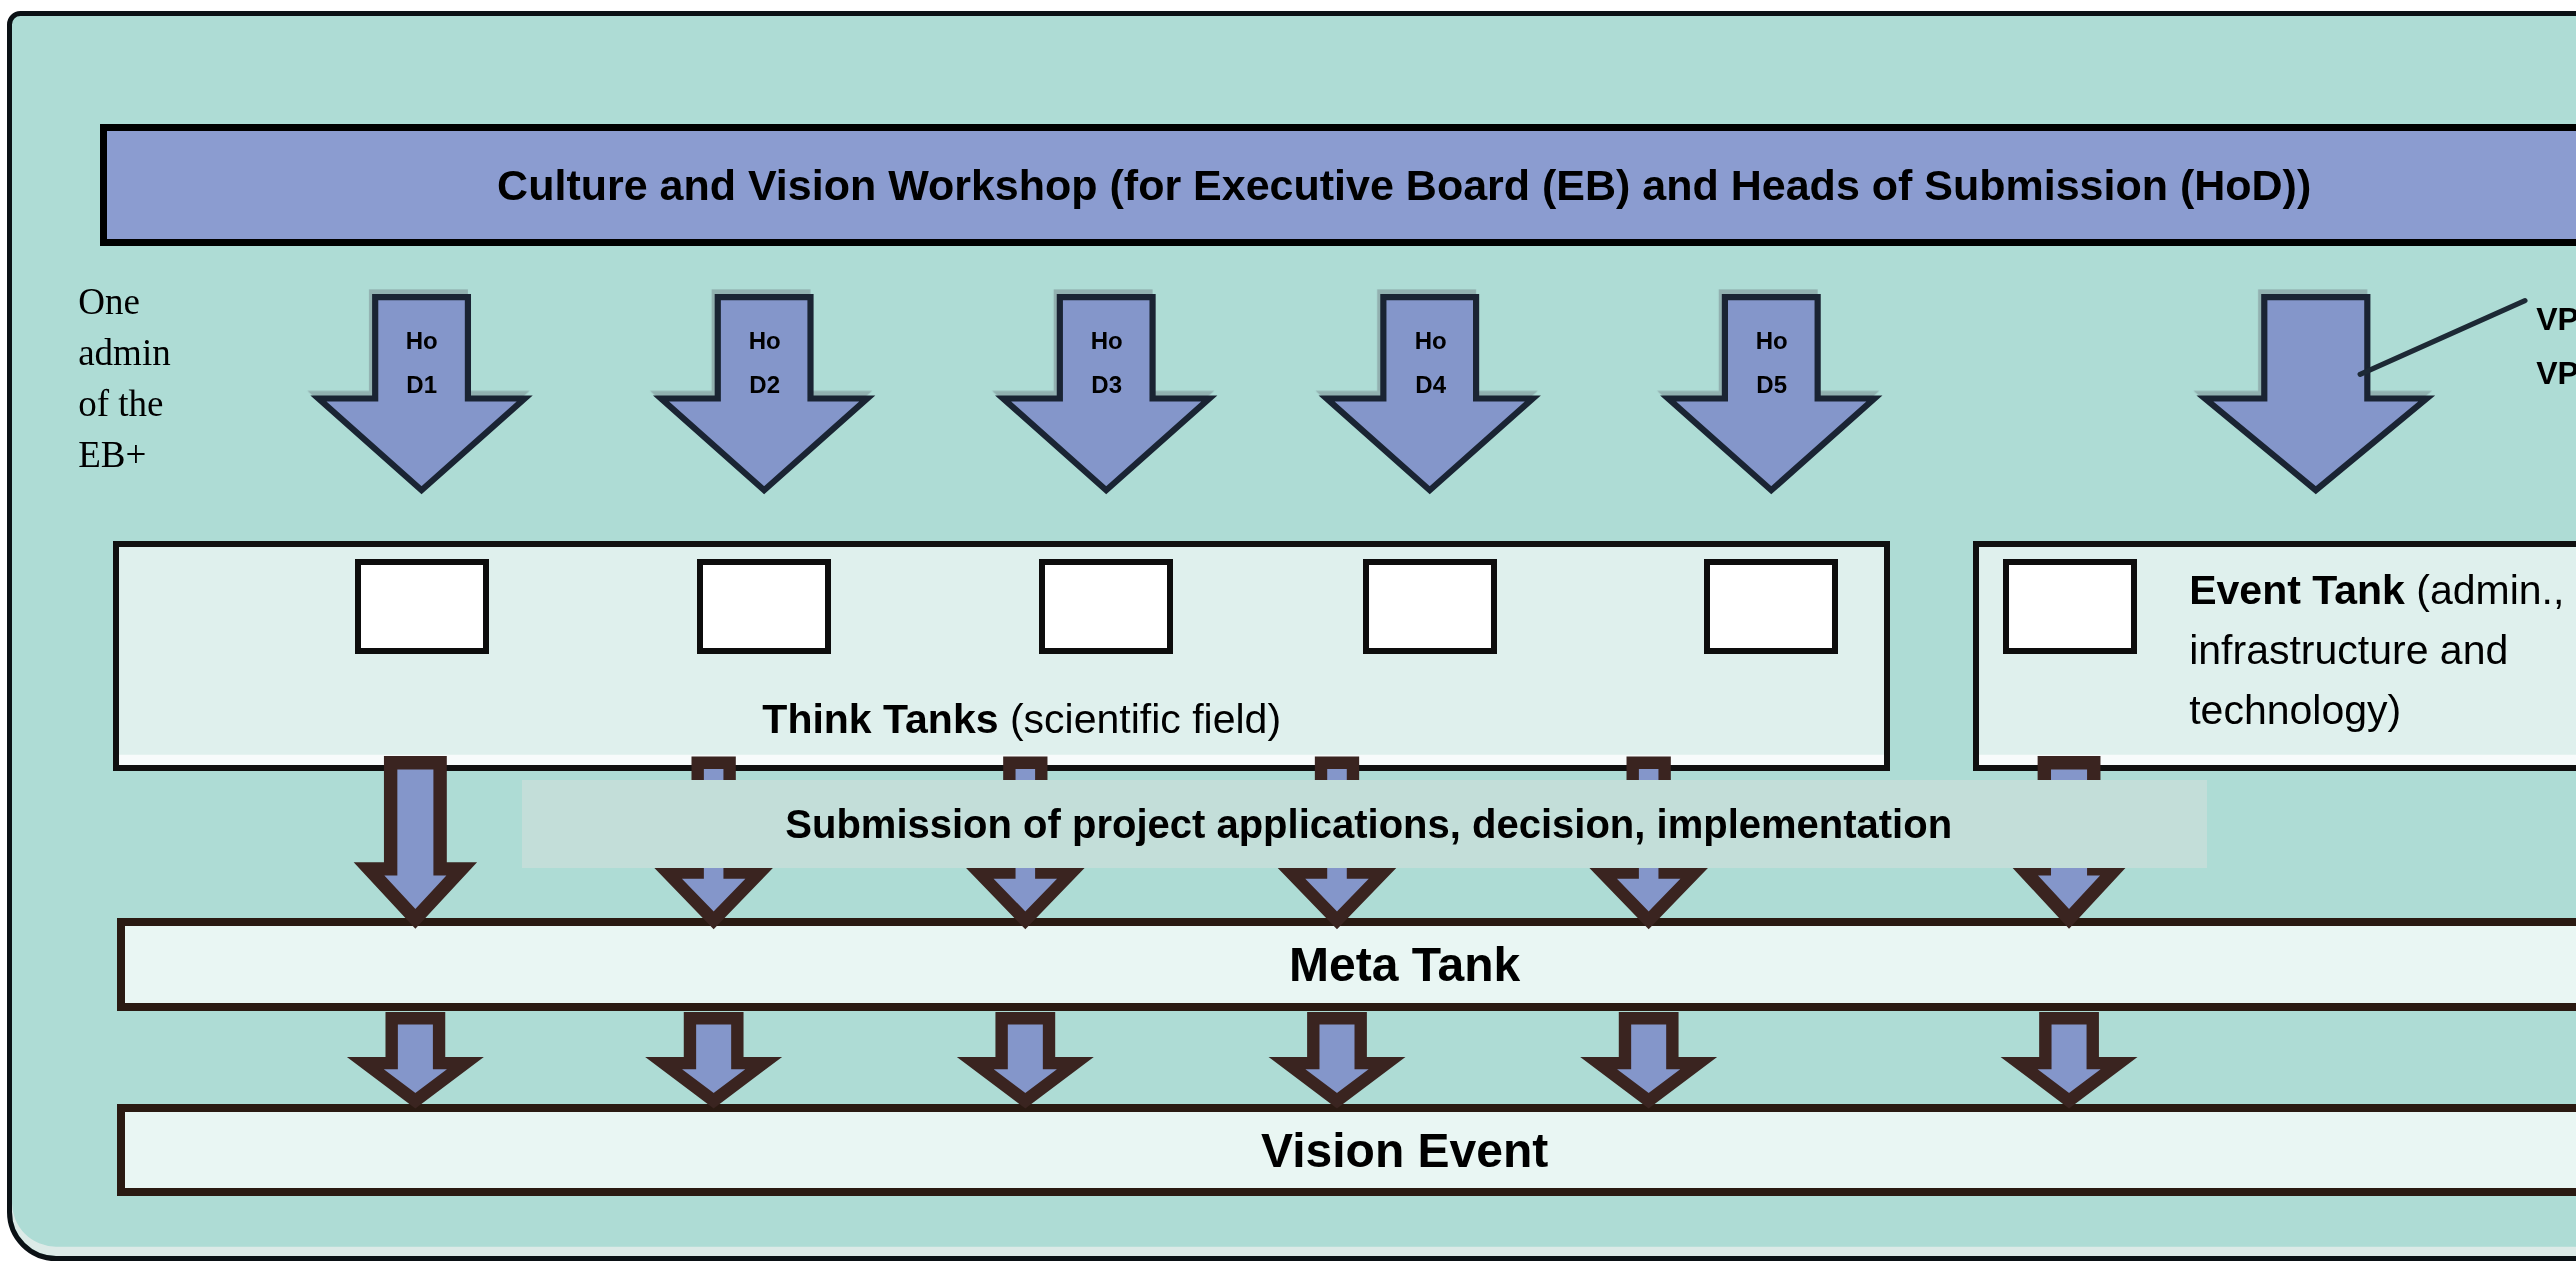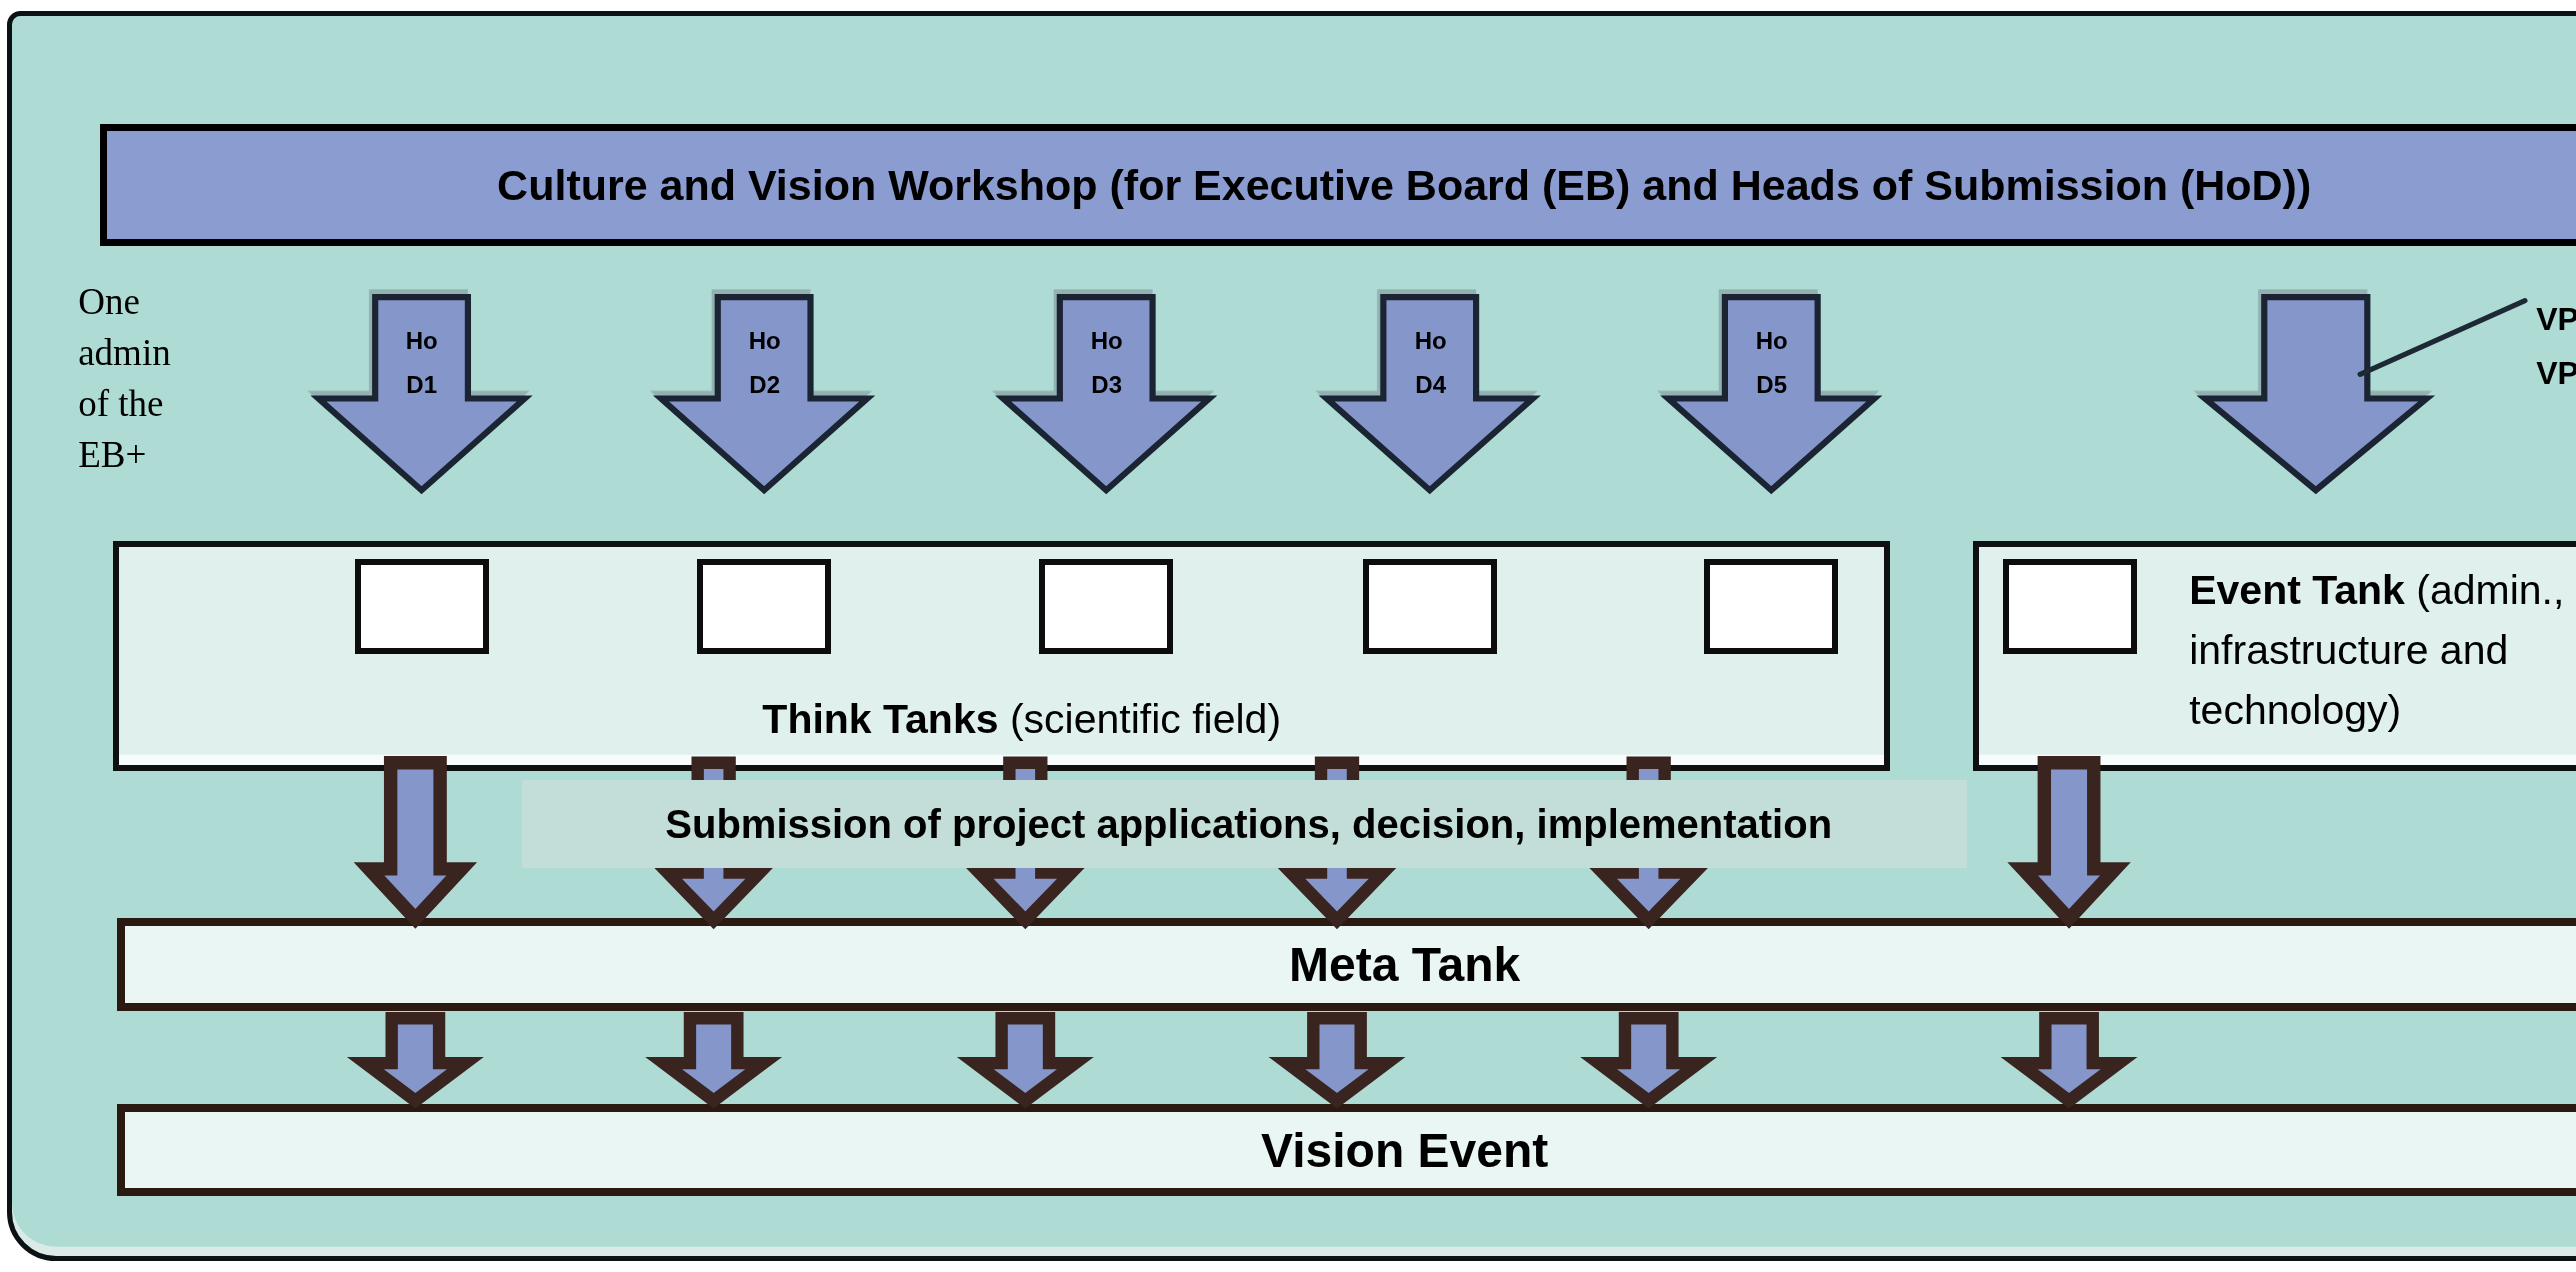--- a/index.html
+++ b/index.html
@@ -74,21 +74,21 @@
     background: var(--bar-fill, #e9f6f3);
     border: 8.2px solid var(--bar-border, #2a1a12);
     display: flex; align-items: center; justify-content: center;
     font-size: 48px; font-weight: bold;
   }
   .bar.meta { top: 902px; height: 93px; }
   .bar.closing { top: 1088px; height: 92px; }
   .band {
     position: absolute;
     left: 510px; top: 764px;
-    width: 1445px; height: 88px;
+    width: 1685px; height: 88px;
     background: var(--band-fill, #c3ded9);
     display: flex; align-items: center; justify-content: center;
     font-size: 40px; font-weight: bold;
     text-align: center;
     padding-left: 8px;
   }
   .hod-label {
     position: absolute;
     top: 303px; width: 155px;
     text-align: center;

